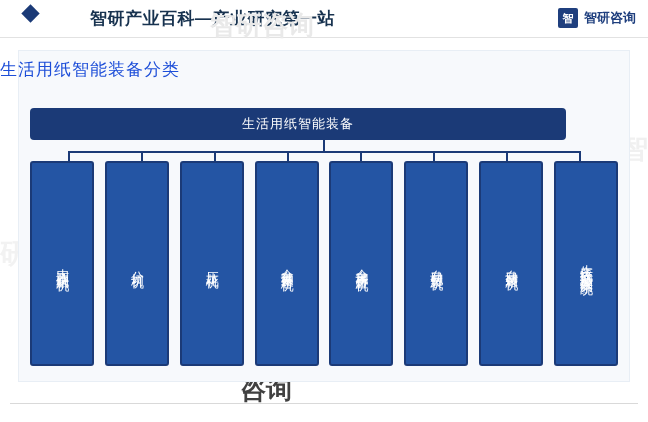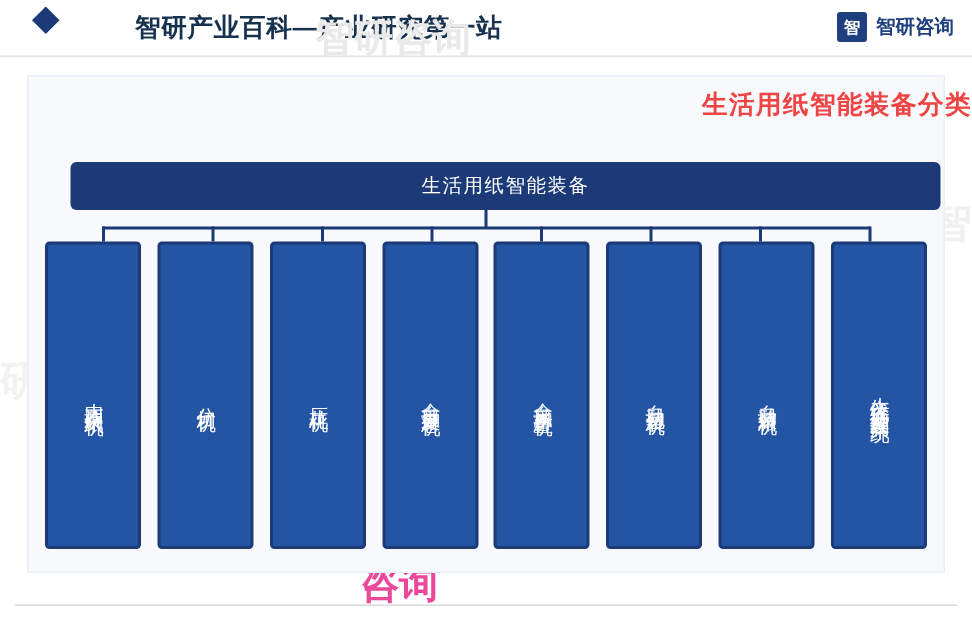--- a/index.html
+++ b/index.html
@@ -86,56 +86,55 @@
     pointer-events: none;
     user-select: none;
     white-space: nowrap;
   }
   .wm1 { left: 210px; top: 8px; font-size: 26px; color: #e9e9e9; }
   .wm2 { left: 60px;  top: 88px; font-size: 28px; color: #f0f0f0; }
   .wm3 { left: 400px; top: 88px; font-size: 28px; color: #f0f0f0; }
   .wm4 { left: 620px; top: 130px; font-size: 28px; color: #f0f0f0; }
   .wm5 { left: 0px;   top: 235px; font-size: 28px; color: #f2f2f2; }
   .wm6 { left: 570px; top: 235px; font-size: 28px; color: #f2f2f2; }
-  .wm7 { left: 240px; top: 372px; font-size: 26px; color: #ec4899; }
+  .wm7 { left: 240px; top: 372px; font-size: 26px; color: #404040; }
 
   
   .card {
     position: absolute;
     left: 18px; top: 50px;
     width: 612px; height: 332px;
     background: #f7f9fc;
     border: 1px solid #e8eef5;
     box-sizing: border-box;
   }
   .chart-title {
     position: absolute;
     left: 0; top: 58px;
     width: 648px;
-    text-align: right;
+    text-align: left;
     font-size: 17px;
-    font-weight: bold;
-    color: #ef4444;
+    font-weight: normal;
+    color: #1d4ed8;
     letter-spacing: 1px;
   }
 
   
   .root-node {
     position: absolute;
     left: 30px; top: 108px;
-    width: 580px; height: 32px;
+    width: 536px; height: 32px;
     background: #1b3a77;
     border-radius: 4px;
     display: flex;
     align-items: center;
     justify-content: center;
     color: #ffffff;
     font-size: 13px;
     letter-spacing: 1px;
-    margin-left: 17px;
   }
 
   
   .connector-vert-main {
     position: absolute;
     left: 323px; top: 140px;
     width: 2px; height: 12px;
     background: #1b3a77;
   }
   .connector-horiz {

